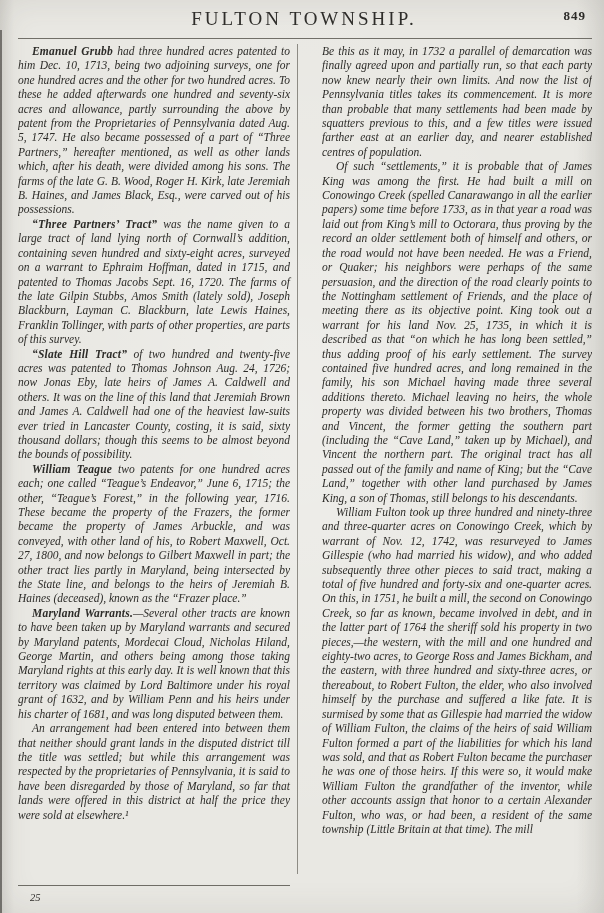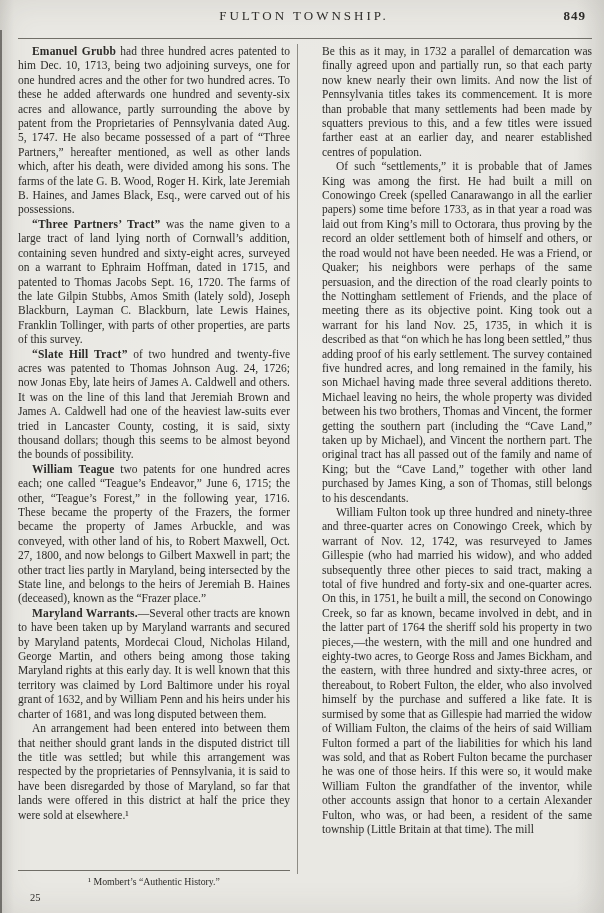--- a/index.html
+++ b/index.html
@@ -22,37 +22,38 @@
   .scan-edge{
     position:absolute;left:0;top:30px;bottom:0;width:2px;
     background:rgba(38,36,32,0.55);
   }
   .header{
     position:absolute;top:8px;left:18px;right:14px;height:20px;
   }
   .header-title{
     position:absolute;left:0;right:0;top:0;
     text-align:center;
-    font-size:13px;
+    font-size:19px;
     letter-spacing:3px;
     color:#2e2d2a;
   }
   .page-number{
     position:absolute;right:4px;top:0;
     font-size:13px;
     letter-spacing:1px;
     font-weight:bold;
   }
   .header-rule{
     position:absolute;top:38px;left:18px;right:12px;height:0;
     border-top:1px solid #716f68;
   }
   .columns{
     position:absolute;top:44px;left:18px;right:12px;bottom:6px;
     display:flex;
+    font-style:italic;
   }
   .col{
     font-size:11.5px;
     line-height:14.4px;
     text-align:justify;
     overflow:hidden;
   }
   .col-left{
     width:279px;
     padding-right:7px;
@@ -118,21 +119,20 @@
     <div class="col col-left">
       <p class="para"><b class="lead">Emanuel Grubb</b><span> had three hundred acres patented to him Dec. 10, 1713, being two adjoining surveys, one for one hundred acres and the other for two hundred acres.  To these he added afterwards one hundred and seventy-six acres and allowance, partly surrounding the above by patent from the Proprietaries of Pennsylvania dated Aug. 5, 1747.  He also became possessed of a part of “Three Partners,” hereafter mentioned, as well as other lands which, after his death, were divided among his sons.  The farms of the late G. B. Wood, Roger H. Kirk, late Jeremiah B. Haines, and James Black, Esq., were carved out of his possessions.</span></p>
       <p class="para"><b class="lead">“Three Partners’ Tract”</b><span> was the name given to a large tract of land lying north of Cornwall’s addition, containing seven hundred and sixty-eight acres, surveyed on a warrant to Ephraim Hoffman, dated in 1715, and patented to Thomas Jacobs Sept. 16, 1720.  The farms of the late Gilpin Stubbs, Amos Smith (lately sold), Joseph Blackburn, Layman C. Blackburn, late Lewis Haines, Franklin Tollinger, with parts of other properties, are parts of this survey.</span></p>
       <p class="para"><b class="lead">“Slate Hill Tract”</b><span> of two hundred and twenty-five acres was patented to Thomas Johnson Aug. 24, 1726; now Jonas Eby, late heirs of James A. Caldwell and others.  It was on the line of this land that Jeremiah Brown and James A. Caldwell had one of the heaviest law-suits ever tried in Lancaster County, costing, it is said, sixty thousand dollars; though this seems to be almost beyond the bounds of possibility.</span></p>
       <p class="para"><b class="lead">William Teague</b><span> two patents for one hundred acres each; one called “Teague’s Endeavor,” June 6, 1715; the other, “Teague’s Forest,” in the following year, 1716.  These became the property of the Frazers, the former became the property of James Arbuckle, and was conveyed, with other land of his, to Robert Maxwell, Oct. 27, 1800, and now belongs to Gilbert Maxwell in part; the other tract lies partly in Maryland, being intersected by the State line, and belongs to the heirs of Jeremiah B. Haines (deceased), known as the “Frazer place.”</span></p>
       <p class="para"><b class="lead">Maryland Warrants.</b><span>—Several other tracts are known to have been taken up by Maryland warrants and secured by Maryland patents, Mordecai Cloud, Nicholas Hiland, George Martin, and others being among those taking Maryland rights at this early day.  It is well known that this territory was claimed by Lord Baltimore under his royal grant of 1632, and by William Penn and his heirs under his charter of 1681, and was long disputed between them.</span></p>
       <p class="para"><span>An arrangement had been entered into between them that neither should grant lands in the disputed district till the title was settled; but while this arrangement was respected by the proprietaries of Pennsylvania, it is said to have been disregarded by those of Maryland, so far that lands were offered in this district at half the price they were sold at elsewhere.¹</span></p>
 
       <div class="footnote-block">
         <div class="footnote-rule"></div>
-        <p class="footnote">¹ Mombert’s “Authentic History.”</p>
         <p class="signature">25</p>
       </div>
     </div>
 
     <div class="divider"></div>
 
     <div class="col col-right">
       <p class="para noindent"><span>Be this as it may, in 1732 a parallel of demarcation was finally agreed upon and partially run, so that each party now knew nearly their own limits.  And now the list of Pennsylvania titles takes its commencement.  It is more than probable that many settlements had been made by squatters previous to this, and a few titles were issued farther east at an earlier day, and nearer established centres of population.</span></p>
       <p class="para"><span>Of such “settlements,” it is probable that of James King was among the first.  He had built a mill on Conowingo Creek (spelled Canarawango in all the earlier papers) some time before 1733, as in that year a road was laid out from King’s mill to Octorara, thus proving by the record an older settlement both of himself and others, or the road would not have been needed.  He was a Friend, or Quaker; his neighbors were perhaps of the same persuasion, and the direction of the road clearly points to the Nottingham settlement of Friends, and the place of meeting there as its objective point.  King took out a warrant for his land Nov. 25, 1735, in which it is described as that “on which he has long been settled,” thus adding proof of his early settlement.  The survey contained five hundred acres, and long remained in the family, his son Michael having made three several additions thereto.  Michael leaving no heirs, the whole property was divided between his two brothers, Thomas and Vincent, the former getting the southern part (including the “Cave Land,” taken up by Michael), and Vincent the northern part.  The original tract has all passed out of the family and name of King; but the “Cave Land,” together with other land purchased by James King, a son of Thomas, still belongs to his descendants.</span></p>
       <p class="para"><span>William Fulton took up three hundred and ninety-three and three-quarter acres on Conowingo Creek, which by warrant of Nov. 12, 1742, was resurveyed to James Gillespie (who had married his widow), and who added subsequently three other pieces to said tract, making a total of five hundred and forty-six and one-quarter acres.  On this, in 1751, he built a mill, the second on Conowingo Creek, so far as known, became involved in debt, and in the latter part of 1764 the sheriff sold his property in two pieces,—the western, with the mill and one hundred and eighty-two acres, to George Ross and James Bickham, and the eastern, with three hundred and sixty-three acres, or thereabout, to Robert Fulton, the elder, who also involved himself by the purchase and suffered a like fate.  It is surmised by some that as Gillespie had married the widow of William Fulton, the claims of the heirs of said William Fulton formed a part of the liabilities for which his land was sold, and that as Robert Fulton became the purchaser he was one of those heirs.  If this were so, it would make William Fulton the grandfather of the inventor, while other accounts assign that honor to a certain Alexander Fulton, who was, or had been, a resident of the same township (Little Britain at that time).  The mill</span></p>

